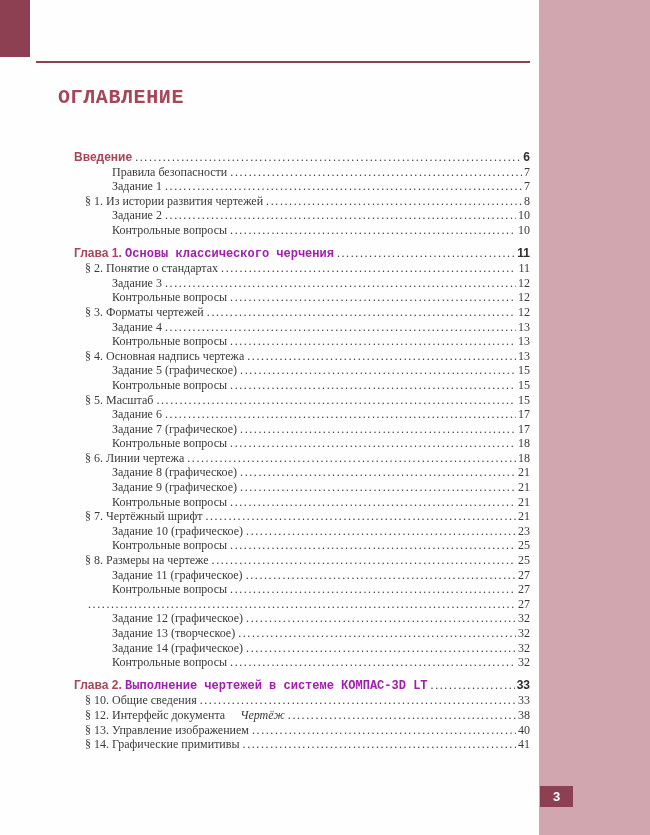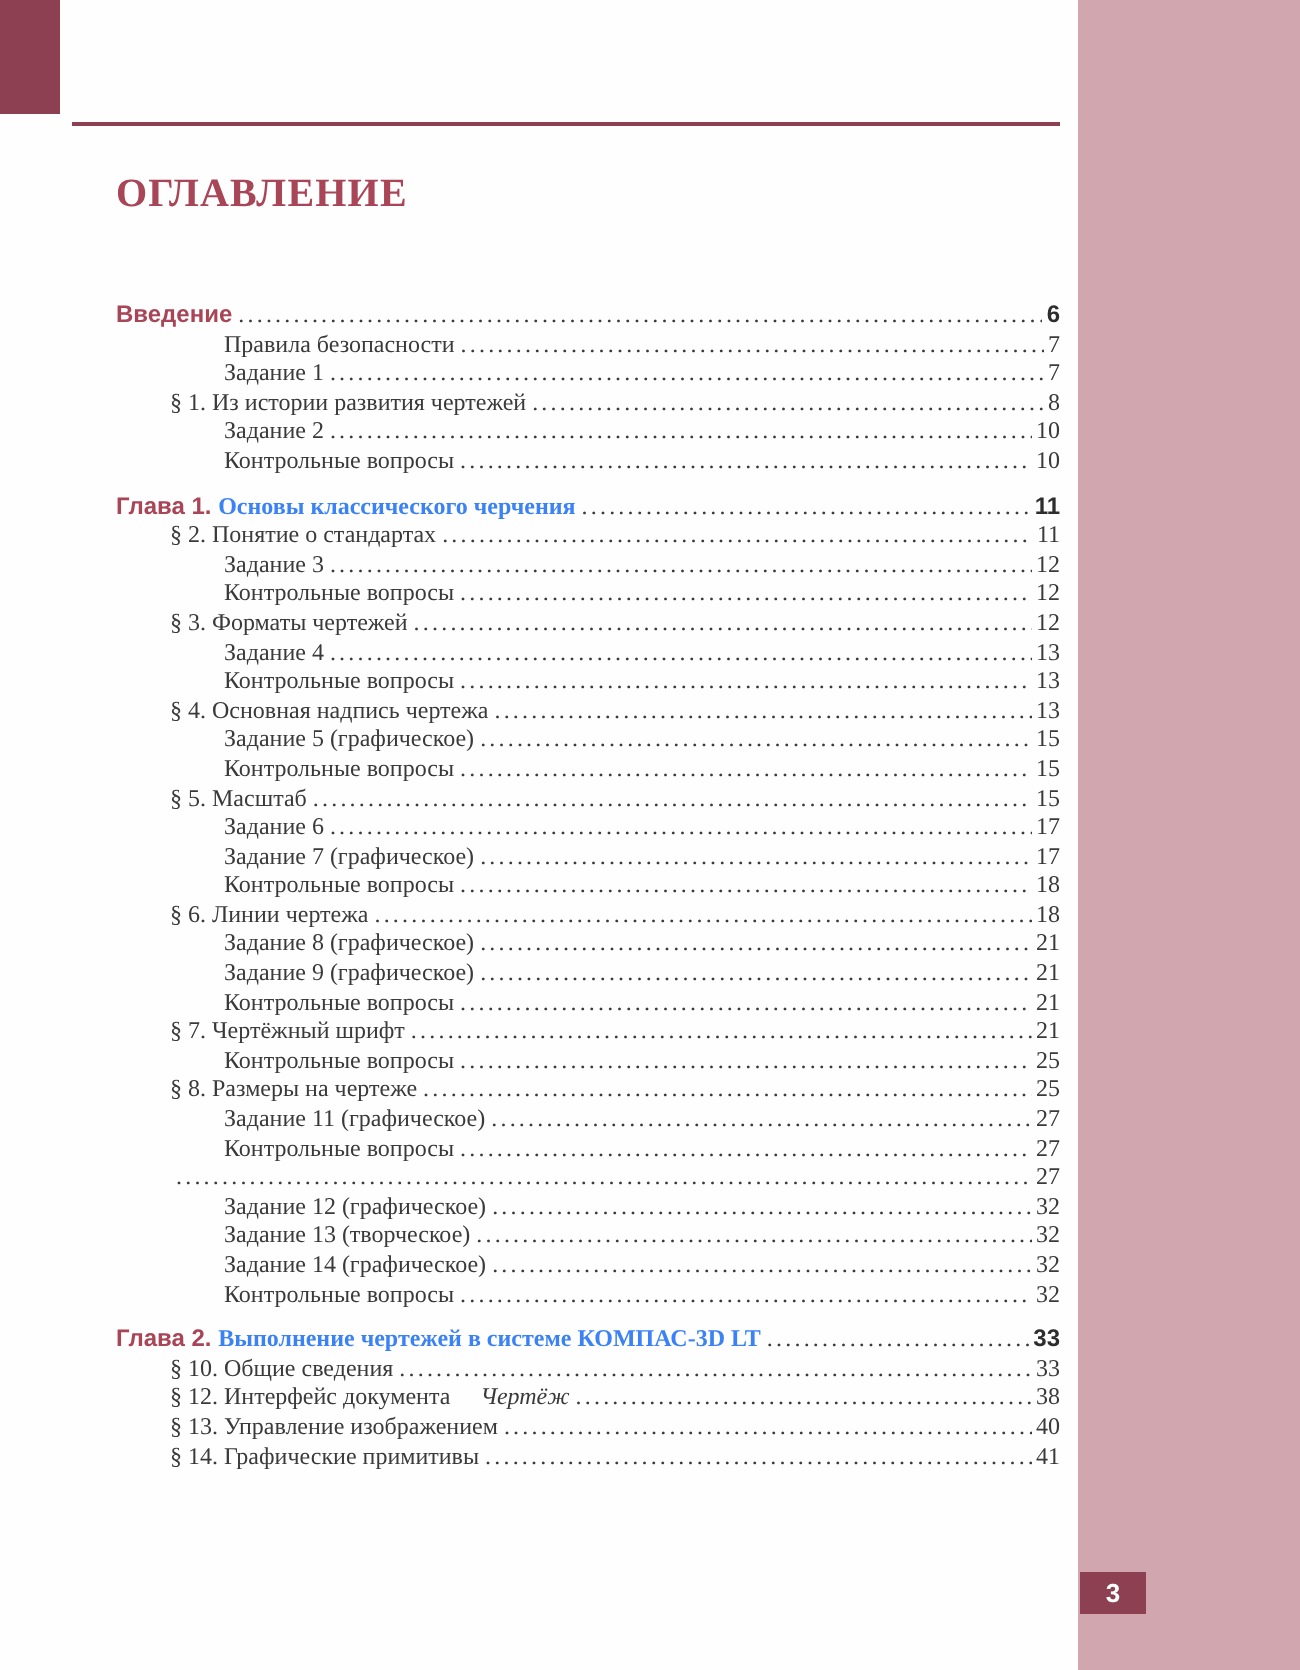--- a/index.html
+++ b/index.html
@@ -25,21 +25,21 @@
   }
   .top-rule {
     position: absolute;
     top: 61px; left: 36px;
     width: 494px; height: 2px;
     background: #8d4051;
   }
   .page-title {
     position: absolute;
     top: 86px; left: 58px;
-    font-family: Liberation Serif, serif;
+    font-family: Liberation Mono, monospace;
     font-weight: bold;
     font-size: 20px;
     letter-spacing: 0.6px;
     color: #a84556;
   }
   .toc {
     position: absolute;
     top: 150px; left: 58px;
     width: 472px;
   }
@@ -49,25 +49,26 @@
     font-size: 12px;
     line-height: 14.6px;
     color: #3a3a3a;
   }
   .row.gap { margin-top: 8px; }
   .row .label { white-space: nowrap; }
   .row .accent {
     color: #a84556;
     font-weight: bold;
     font-family: "Liberation Sans", sans-serif;
+    margin-left: 16px;
   }
   .row.bold .t {
     font-weight: bold;
-    font-family: Liberation Serif, serif;
-    color: #3b82f6;
+    font-family: Liberation Mono, monospace;
+    color: #a21caf;
   }
   .row.bold .pg {
     font-weight: bold;
     font-family: "Liberation Sans", sans-serif;
     color: #2d2d2d;
   }
   .row .t.it { font-style: italic; margin-left: 12px; }
   .row.indent-1 { padding-left: 27px; justify-content: space-between; }
   .row.indent-2 { padding-left: 54px; }
   .dots {
@@ -224,20 +225,25 @@
         <span class="label"><span class="t">Контрольные вопросы</span></span>
         <span class="dots"></span>
         <span class="pg">21</span>
       </div>
       <div class="row indent-1">
         <span class="label"><span class="t">§ 7. Чертёжный шрифт</span></span>
         <span class="dots"></span>
         <span class="pg">21</span>
       </div>
       <div class="row indent-2">
+        <span class="label"><span class="t">Задание 10 (графическое)</span></span>
+        <span class="dots"></span>
+        <span class="pg">23</span>
+      </div>
+      <div class="row indent-2">
         <span class="label"><span class="t">Контрольные вопросы</span></span>
         <span class="dots"></span>
         <span class="pg">25</span>
       </div>
       <div class="row indent-1">
         <span class="label"><span class="t">§ 8. Размеры на чертеже</span></span>
         <span class="dots"></span>
         <span class="pg">25</span>
       </div>
       <div class="row indent-2">

